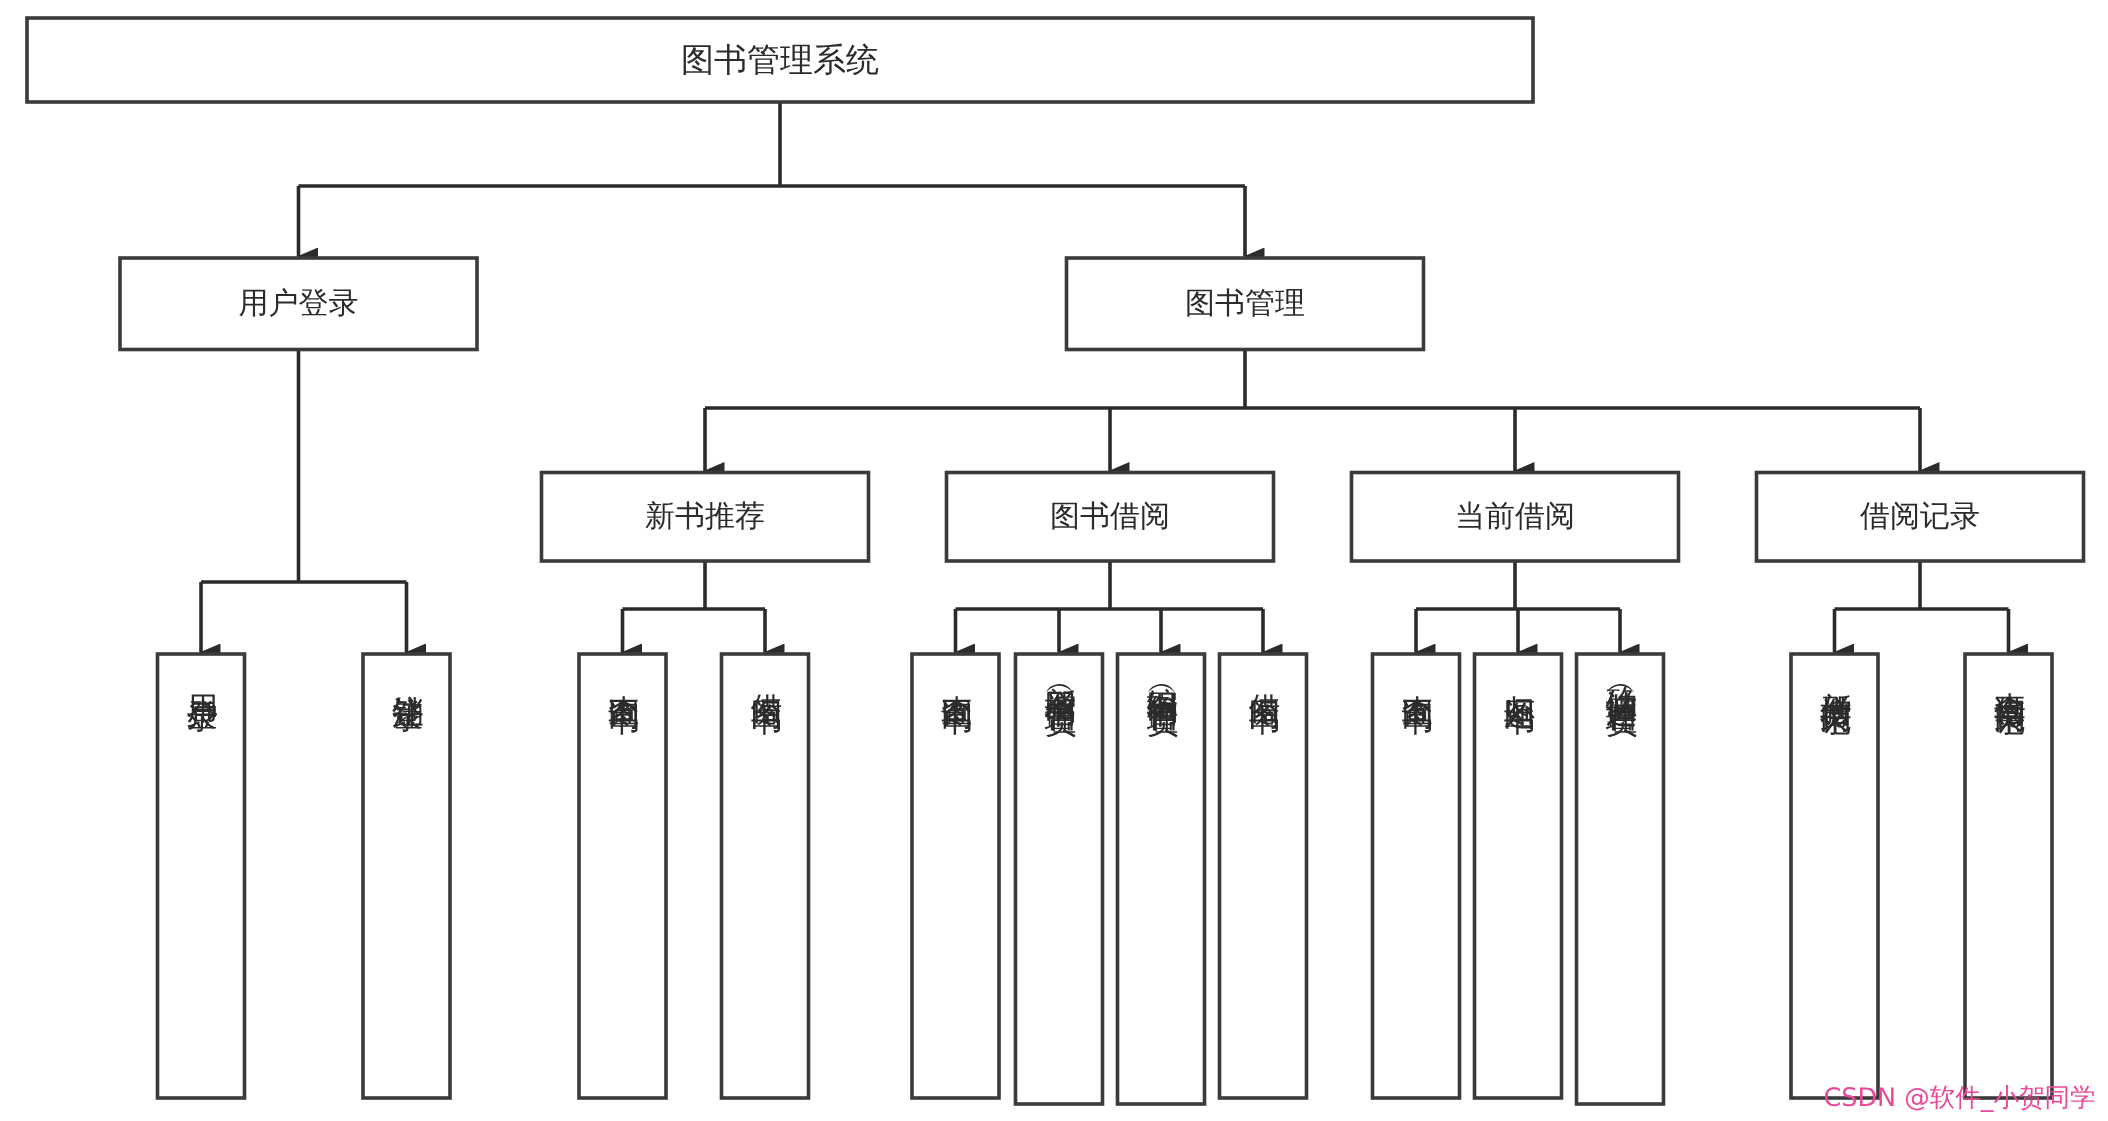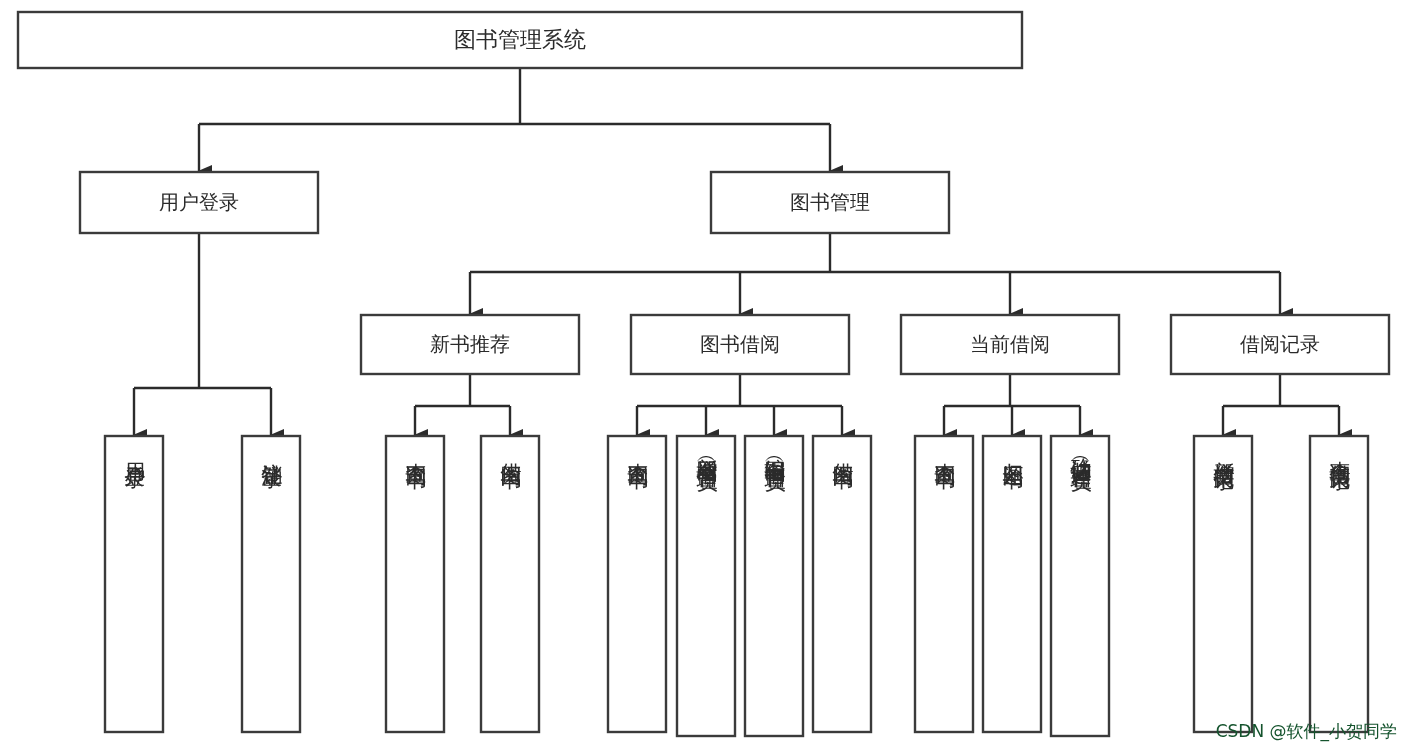--- a/index.html
+++ b/index.html
@@ -57,21 +57,21 @@
   .arrow-head {
     fill: #2b2b2b;
     stroke: none;
   }
   .watermark-text {
     position: absolute;
     right: 8px;
     bottom: 4px;
     font-family: "DejaVu Sans", "Liberation Sans", sans-serif;
     font-size: 17px;
-    color: #14532d;
+    color: #ec4899;
     white-space: nowrap;
     user-select: none;
   }
 </style>
 </head>
 <body>
 
 <div id="diagram-root">
 
   <svg id="diagram-svg" viewBox="0 0 1405 747">

